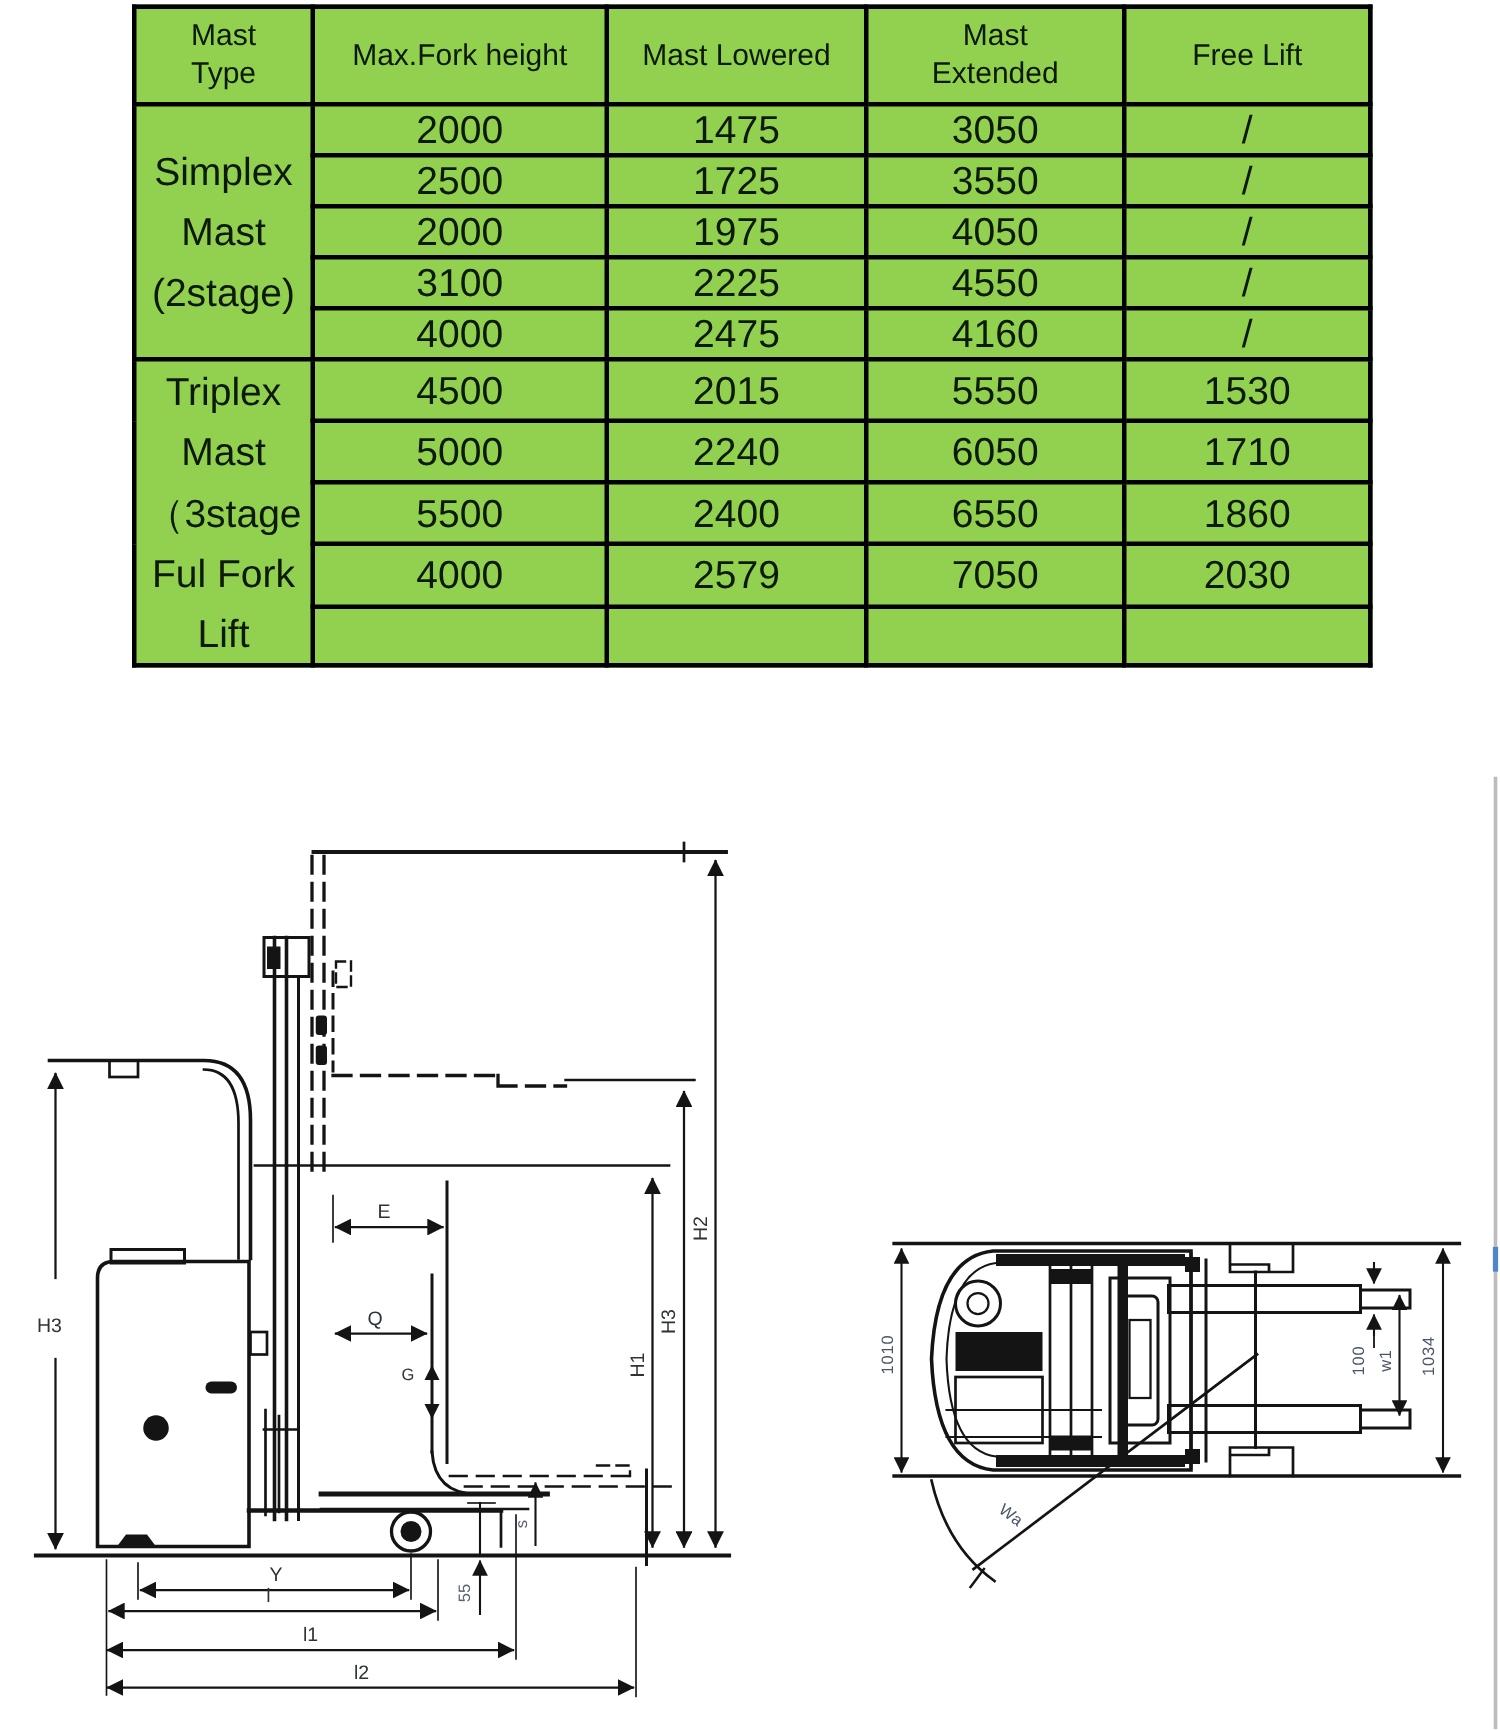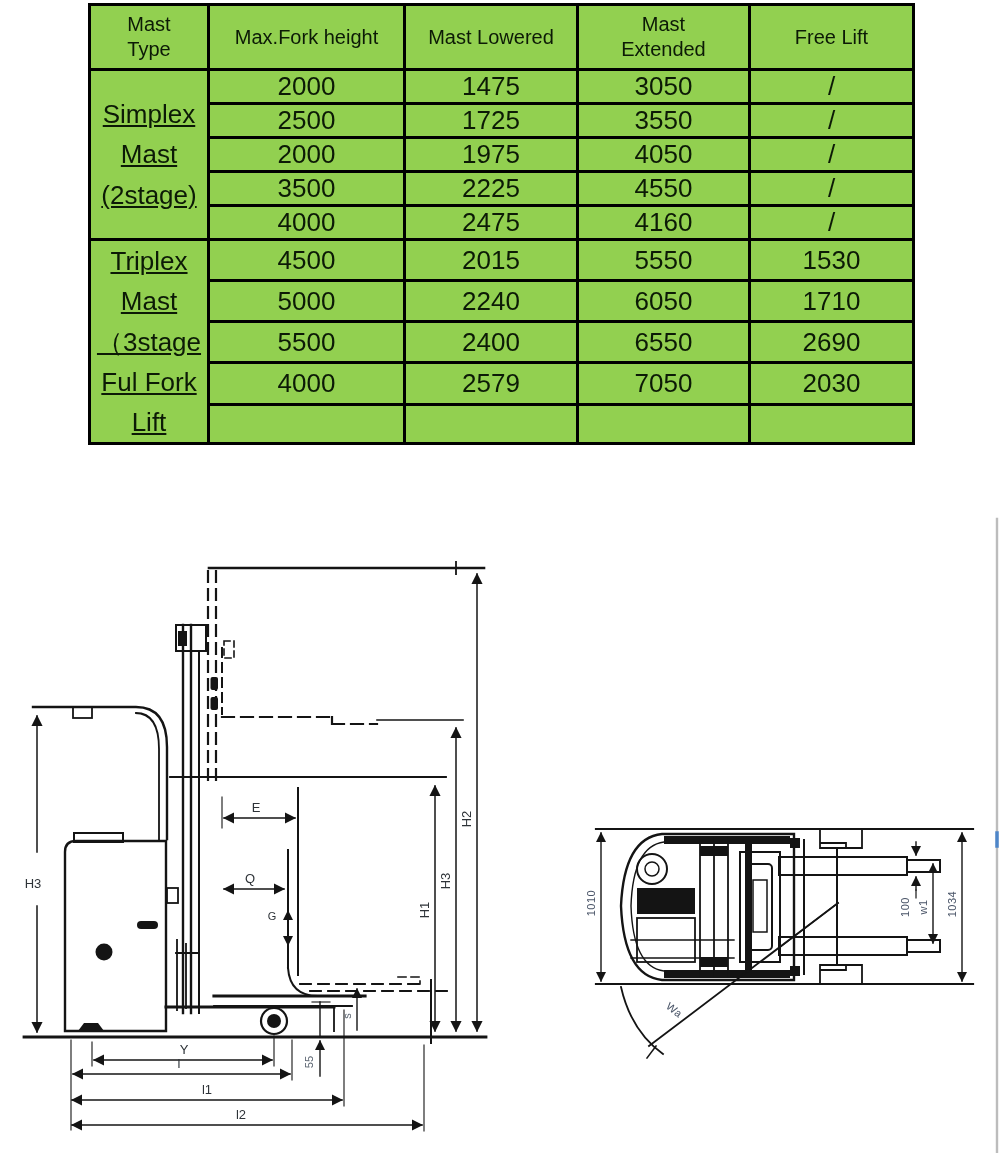--- a/index.html
+++ b/index.html
@@ -5,21 +5,21 @@
   html,body{margin:0;padding:0;background:#ffffff;}
   .stage{position:relative;width:1000px;height:1153px;background:#ffffff;overflow:hidden;
          font-family:"Liberation Sans",sans-serif;}
   
   table.spec{position:absolute;left:88px;top:3px;width:824px;border-collapse:collapse;
              table-layout:fixed;background:#15803d;}
   table.spec td,table.spec th{border:3px solid #000;padding:0;text-align:center;vertical-align:middle;
              font-weight:400;color:#0c1a06;background:#92d050;}
   table.spec th{height:62px;font-size:20px;white-space:pre-line;line-height:1.25;}
   table.spec td{height:30px;font-size:26px;}
-  td.grp{white-space:pre-line;line-height:1.55;font-size:21px;text-decoration:underline;}
+  td.grp{white-space:pre-line;line-height:1.55;font-size:21px;}
   
   svg text{font-family:"Liberation Sans",sans-serif;fill:#2e3338;}
   .dimlab{font-size:13px;}
   .dimsm{font-size:11px;fill:#5a6470;}
   .toplab{font-size:11px;fill:#4a5568;letter-spacing:.5px;}
 </style>
 </head>
 <body>
 
 <div class="stage">
@@ -59,21 +59,21 @@
         <td>3550</td>
         <td>/</td>
       </tr>
       <tr>
         <td>2000</td>
         <td>1975</td>
         <td>4050</td>
         <td>/</td>
       </tr>
       <tr>
-        <td>3500</td>
+        <td>3100</td>
         <td>2225</td>
         <td>4550</td>
         <td>/</td>
       </tr>
       <tr>
         <td>4000</td>
         <td>2475</td>
         <td>4160</td>
         <td>/</td>
       </tr>
@@ -91,21 +91,21 @@
       <tr>
         <td>5000</td>
         <td>2240</td>
         <td>6050</td>
         <td>1710</td>
       </tr>
       <tr>
         <td>5500</td>
         <td>2400</td>
         <td>6550</td>
-        <td>2690</td>
+        <td>1860</td>
       </tr>
       <tr>
         <td>4000</td>
         <td>2579</td>
         <td>7050</td>
         <td>2030</td>
       </tr>
       <tr>
         <td></td>
         <td></td>

